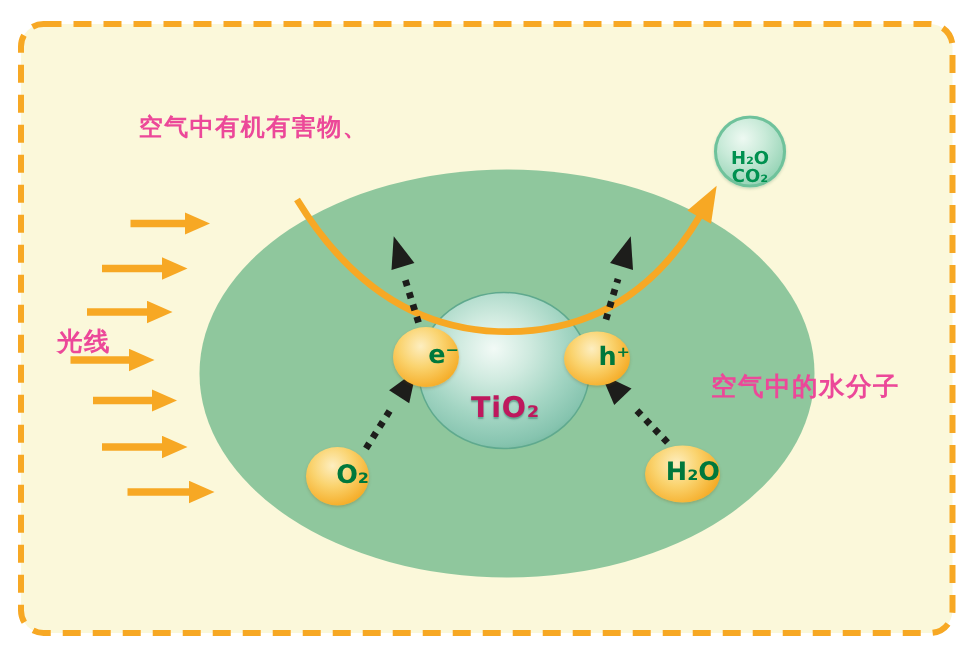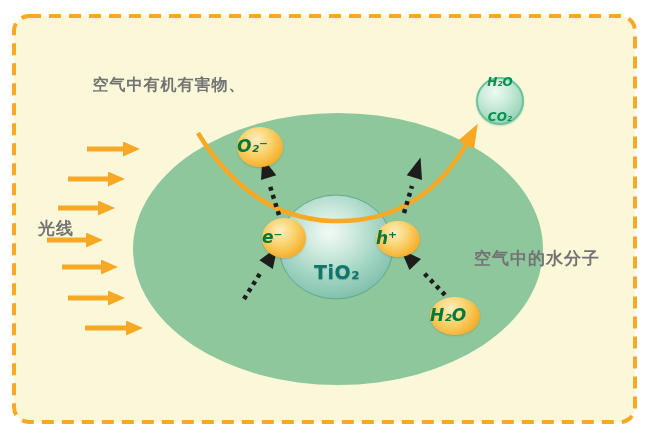--- a/index.html
+++ b/index.html
@@ -2,52 +2,51 @@
 <html><head>
 <meta charset="utf-8">
 <style>
   html,body{margin:0;padding:0;background:#ffffff;}
   .stage{
     position:relative;width:650px;height:445px;background:#ffffff;overflow:hidden;
     font-family:"DejaVu Sans",sans-serif;
   }
   .stage svg{position:absolute;left:0;top:0;}
   .lbl{
-    position:absolute;color:#737373;font-weight:bold;line-height:1.18;
+    position:absolute;color:#ec4899;font-weight:bold;line-height:1.18;
     letter-spacing:1px;white-space:nowrap;
   }
   .lbl-pollutants{left:58px;top:76px;width:222px;text-align:center;font-size:16px;}
   .lbl-light{left:38px;top:218px;font-size:17px;}
   .lbl-oxygen{left:167px;top:346px;font-size:17px;}
   .lbl-water{left:474px;top:248px;font-size:17px;}
   .bubble{
-    position:absolute;display:flex;align-items:center;justify-content:space-between;
+    position:absolute;display:flex;align-items:center;justify-content:flex-end;
     border-radius:50%;
     background:radial-gradient(circle at 42% 32%, #fdeec0 0%, #fad36e 38%, #f5ab25 78%, #ee9e16 100%);
     color:#00783c;font-weight:bold;
     box-shadow:0 1px 2px rgba(120,80,0,0.25);
-    font-style:italic;
   }
   .bubble span{transform:translateY(-1px);}
   .b-superoxide{left:237px;top:127px;width:46px;height:40px;font-size:17px;}
   .b-hydroxyl{left:393px;top:127px;width:52px;height:40px;font-size:18px;}
   .b-electron{left:262px;top:218px;width:44px;height:40px;font-size:17px;}
   .b-hole{left:376px;top:221px;width:44px;height:36px;font-size:17px;}
   .b-oxygen{left:204px;top:298px;width:42px;height:39px;font-size:17px;}
   .b-water{left:430px;top:297px;width:50px;height:38px;font-size:17px;}
   .b-products{
     left:476px;top:77px;width:48px;height:48px;
     background:radial-gradient(circle at 40% 32%, #eef9f2 0%, #c8ead8 35%, #9bd6b9 70%, #7cc8a3 100%);
     box-shadow:inset 0 0 0 2px #6fc29b, 0 1px 2px rgba(0,90,50,0.2);
     color:#009150;font-size:12px;line-height:1.05;text-align:center;
     flex-direction:column;font-weight:bold;
   }
   .lbl-tio2{
     position:absolute;left:299px;top:261px;width:76px;text-align:center;
-    color:#0f766e;font-weight:bold;font-size:19px;letter-spacing:0.5px;
+    color:#be185d;font-weight:bold;font-size:19px;letter-spacing:0.5px;
     text-shadow:0 1px 1px rgba(40,120,95,0.5);
   }
 </style>
 </head>
 <body>
 
 <div class="stage">
 
   <svg width="650" height="445" viewBox="0 0 650 445">
     <defs>
@@ -89,28 +88,28 @@
       <line x1="445" y1="295" x2="422" y2="271"></line>
     </g>
     <g fill="#1d1d1b">
       <polygon points="0,-12 8,9 -8,9" transform="translate(266,169) rotate(-17)"></polygon>
       <polygon points="0,-12 8,9 -8,9" transform="translate(271,257) rotate(33)"></polygon>
       <polygon points="0,-12 8,9 -8,9" transform="translate(417,169) rotate(17)"></polygon>
       <polygon points="0,-12 8,9 -8,9" transform="translate(409,258) rotate(-44)"></polygon>
     </g>
   </svg>
 
-  <div class="bubble b-superoxide">
-    <span>O₂⁻</span>
-  </div>
   <div class="bubble b-electron">
     <span>e⁻</span>
   </div>
   <div class="bubble b-hole">
     <span>h⁺</span>
+  </div>
+  <div class="bubble b-oxygen">
+    <span>O₂</span>
   </div>
   <div class="bubble b-water">
     <span>H₂O</span>
   </div>
   <div class="bubble b-products">
     <span>H₂O</span>
     <span>CO₂</span>
   </div>
 
   <div class="lbl-tio2">TiO₂</div>

